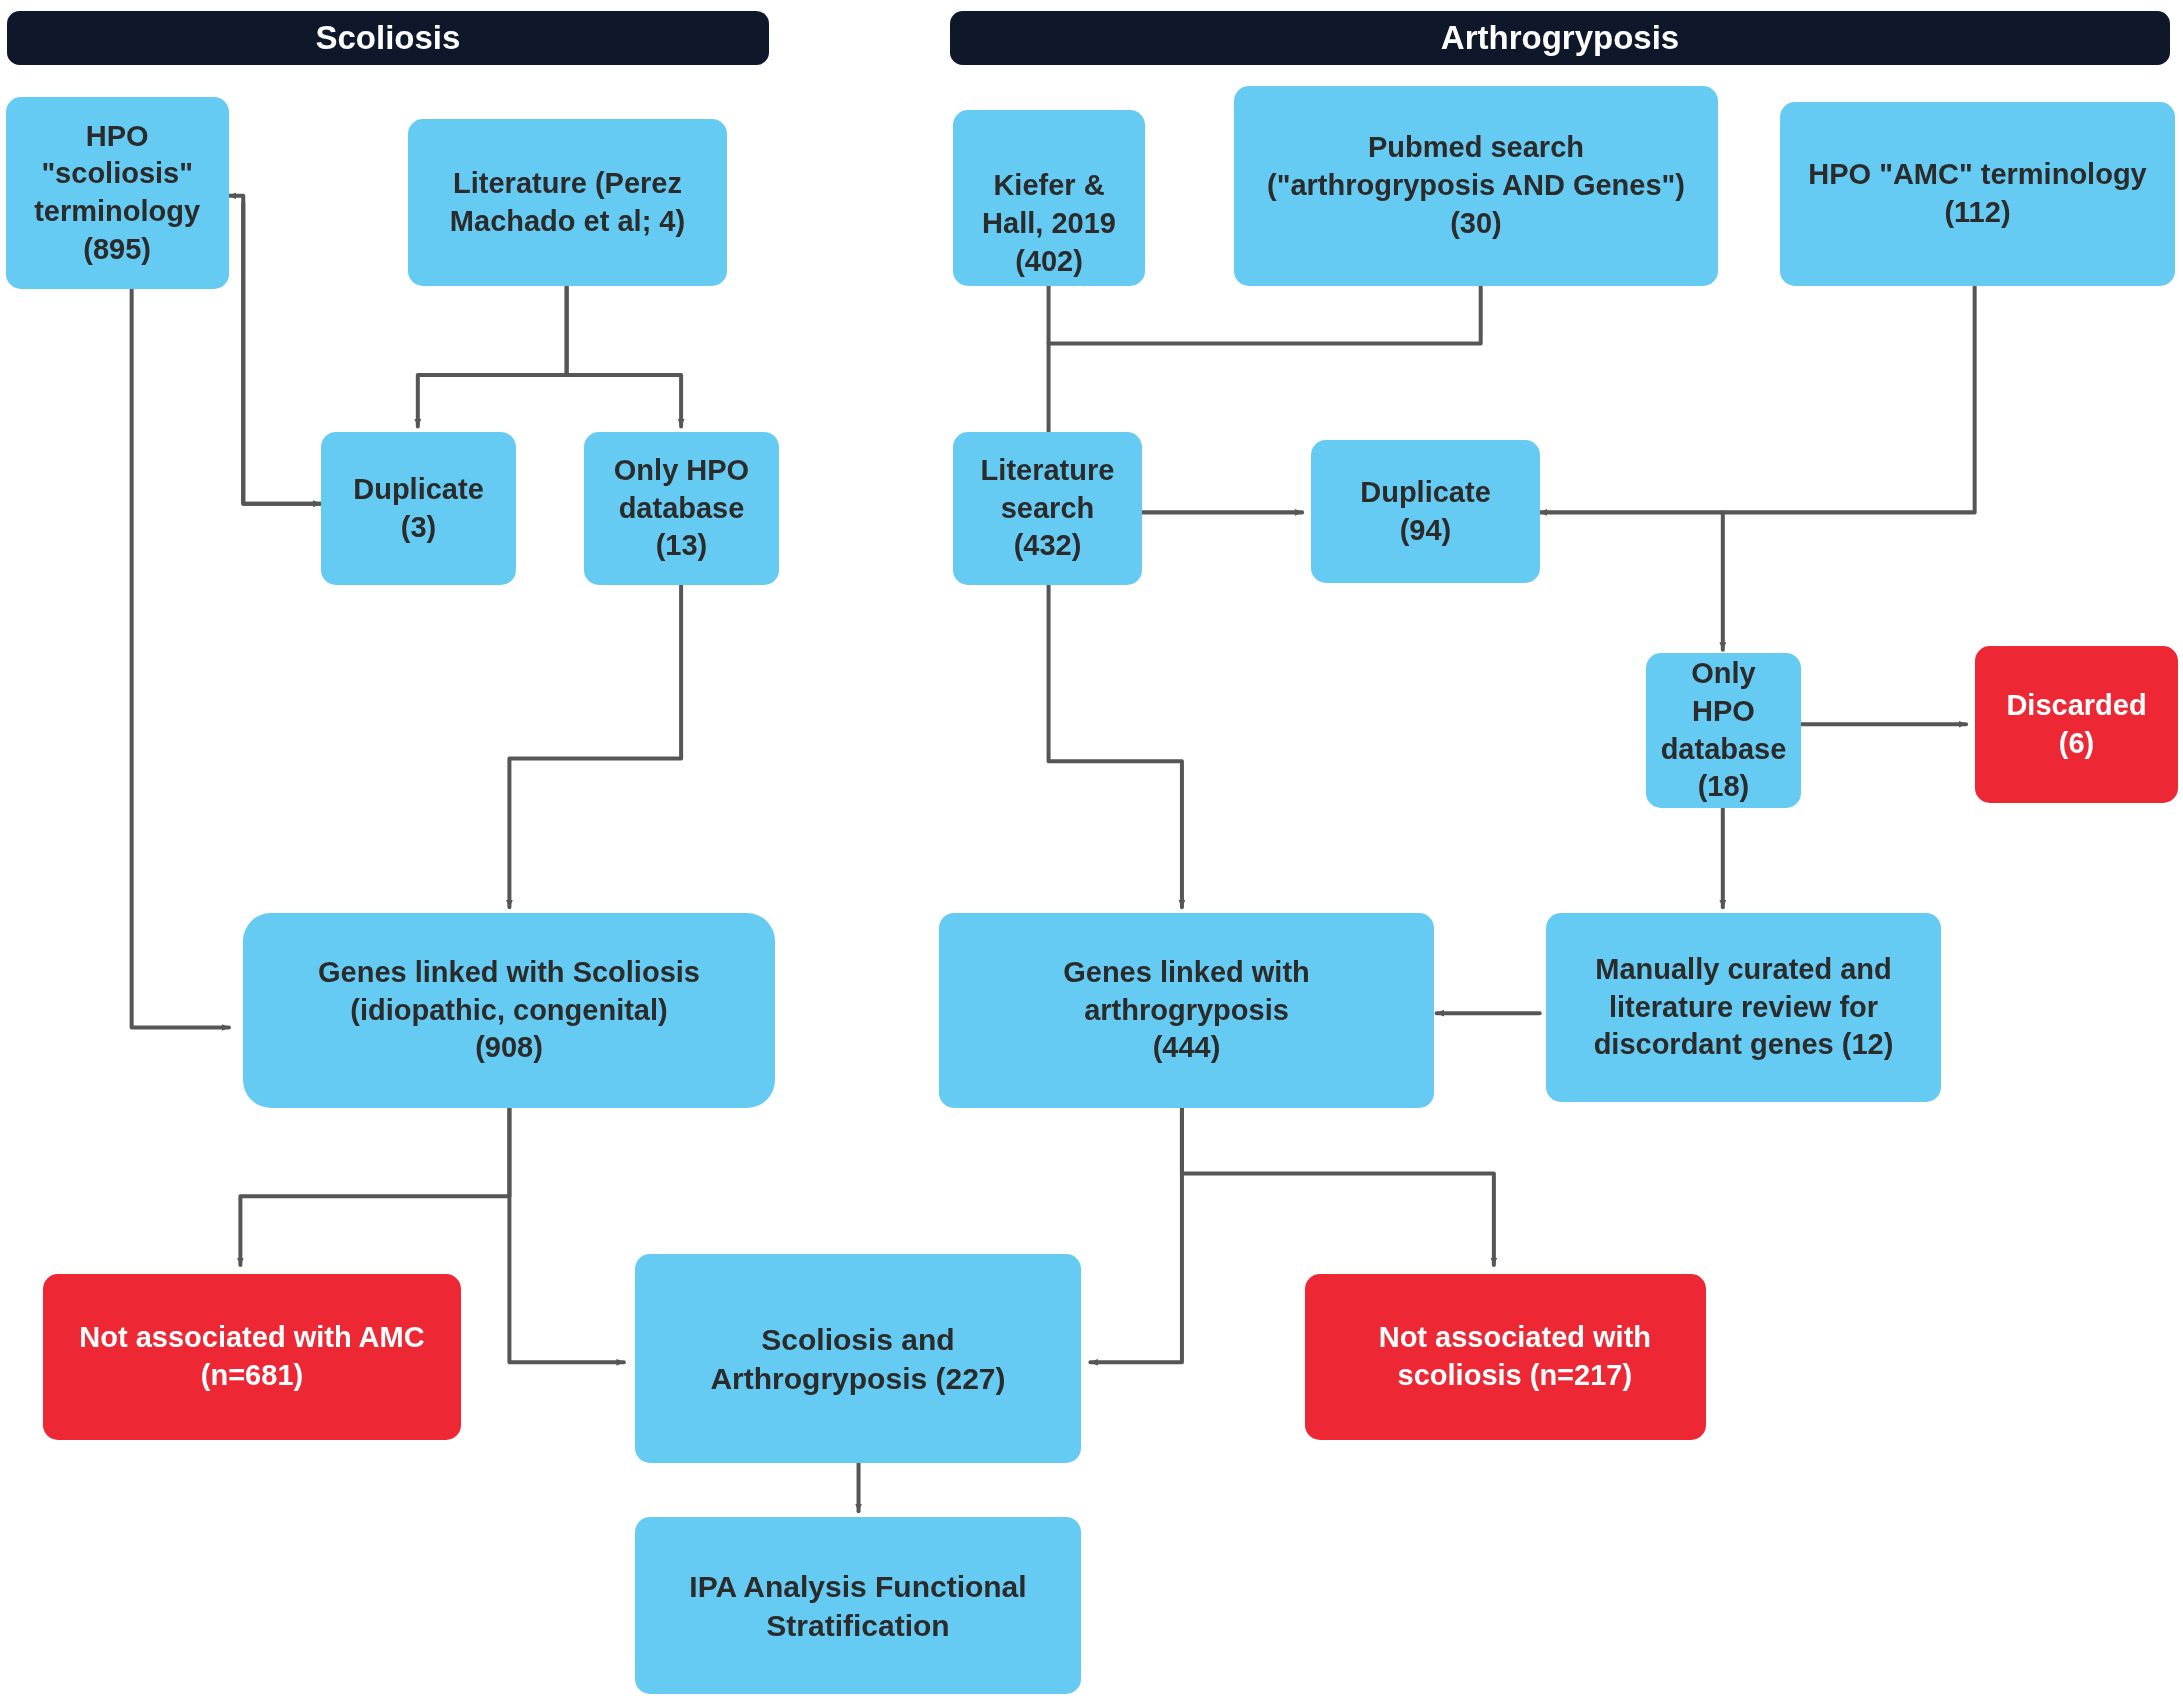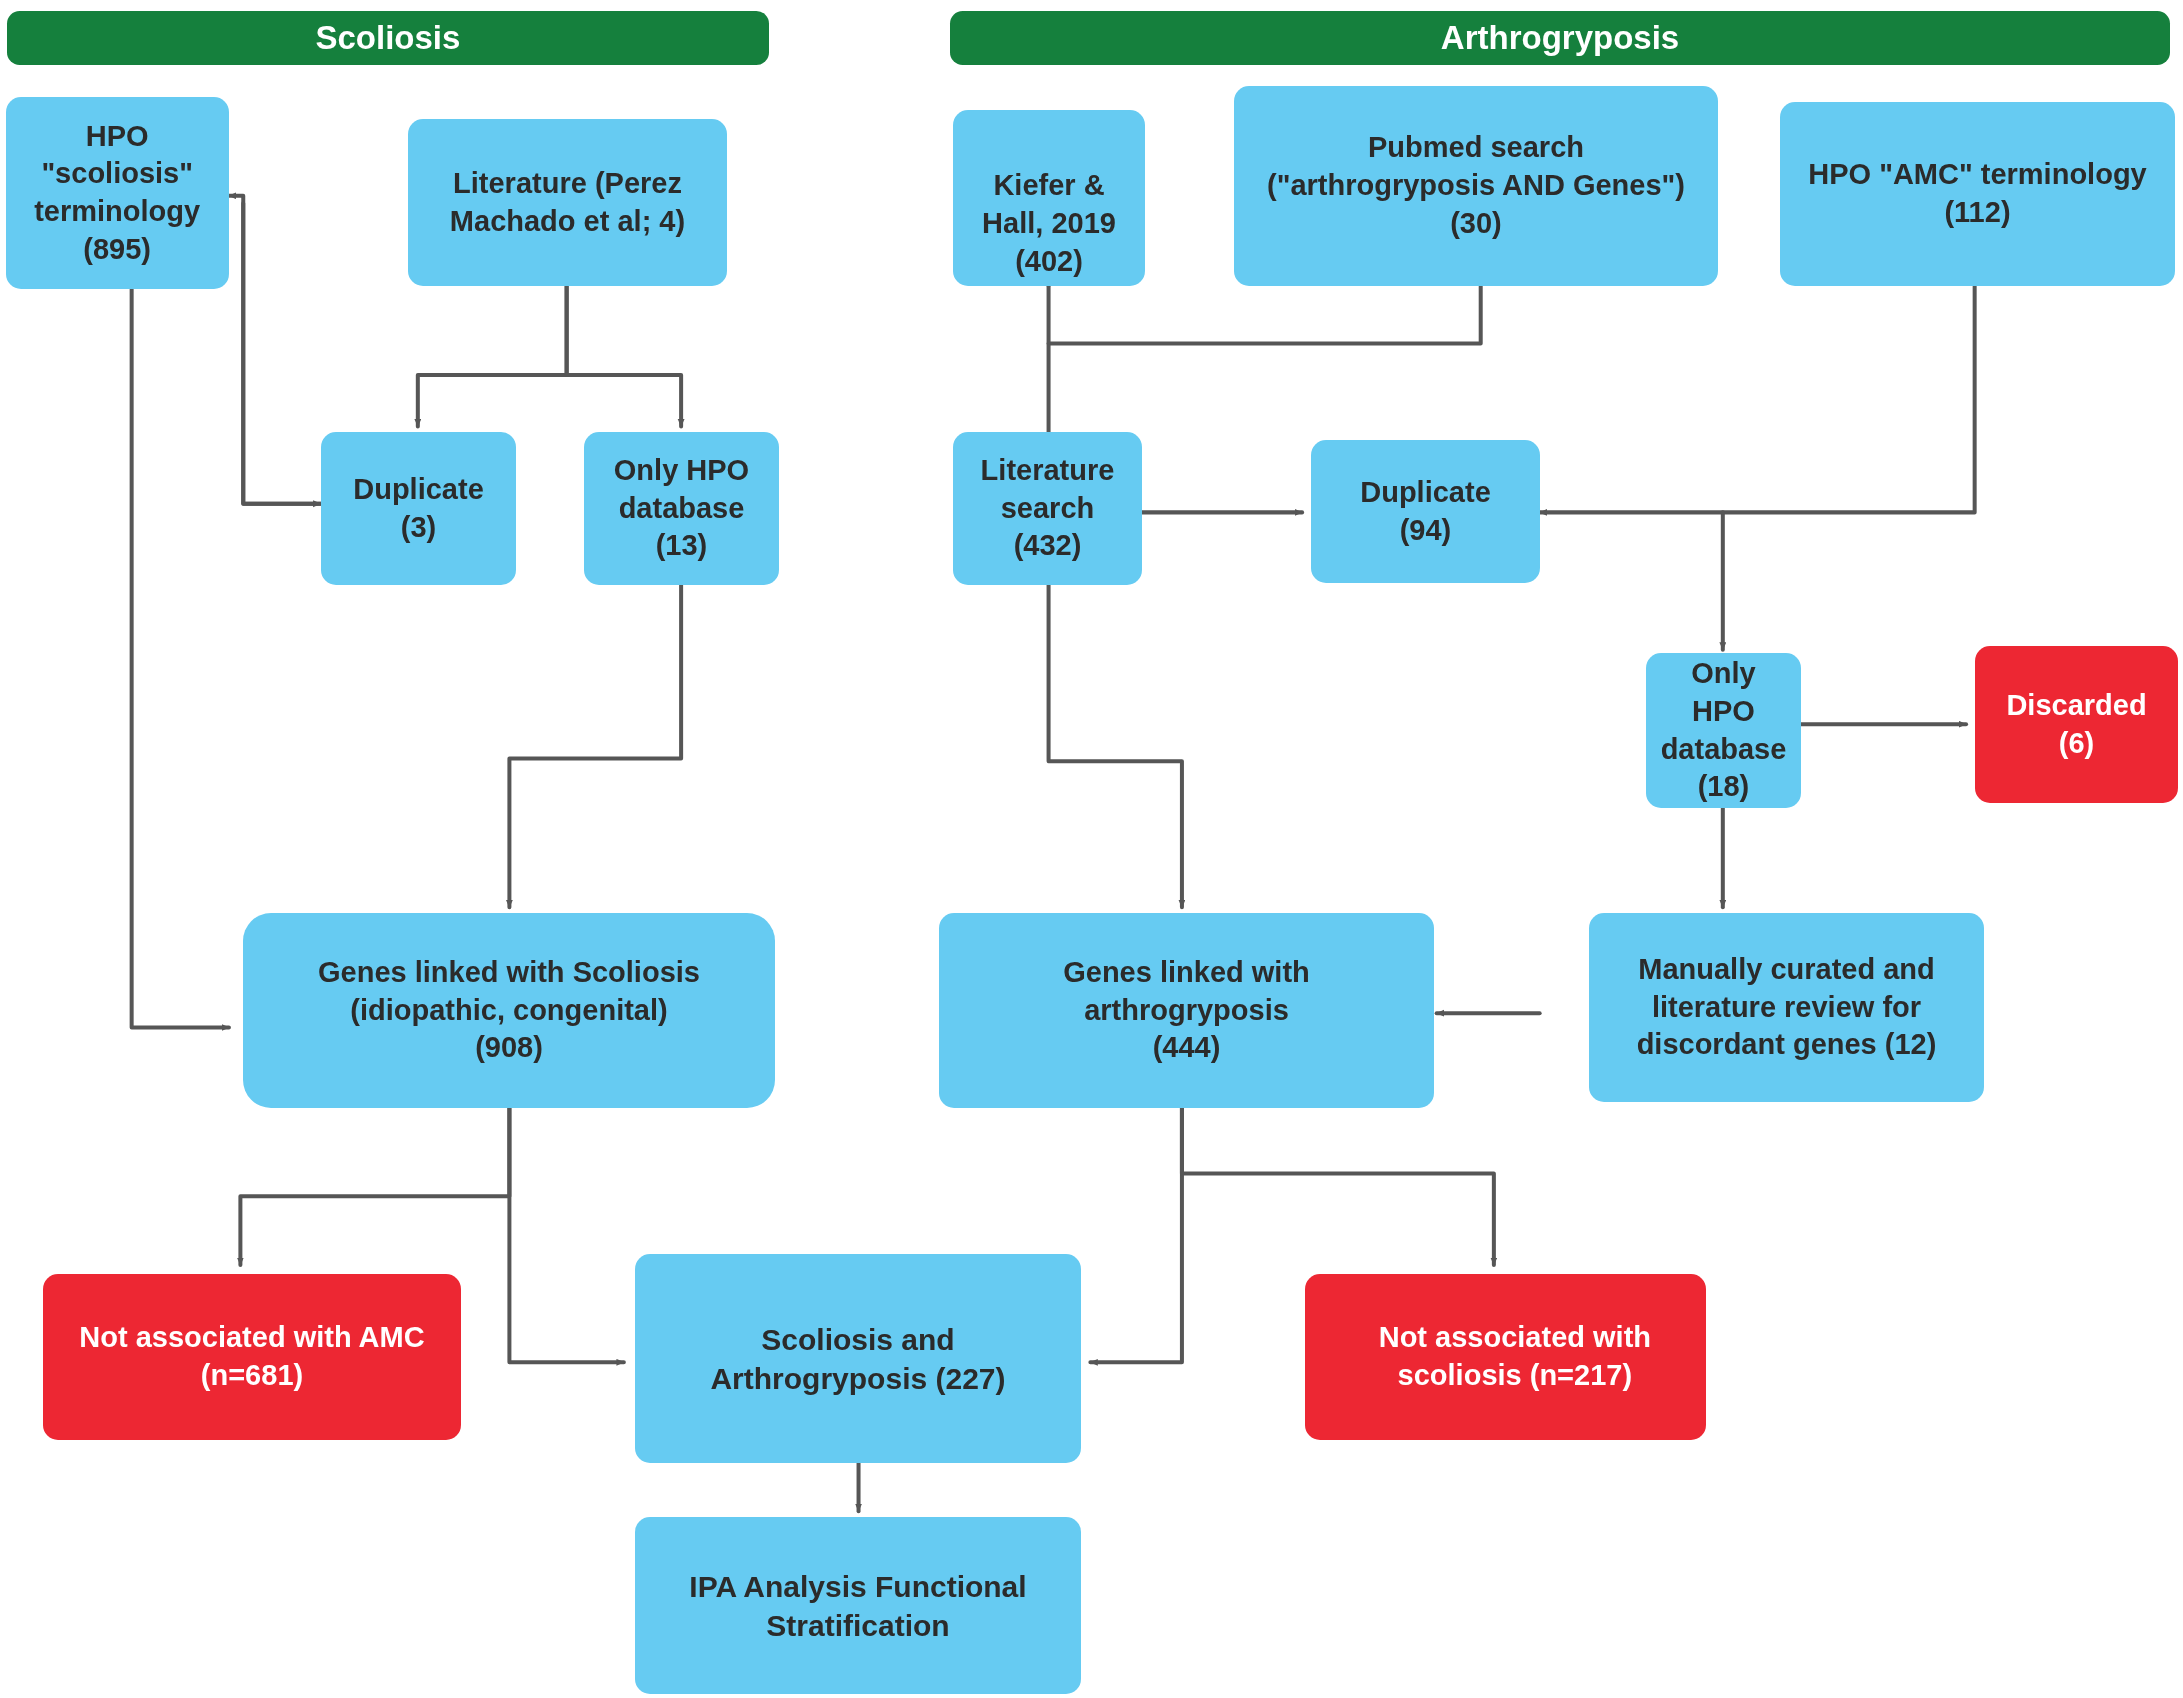--- a/index.html
+++ b/index.html
@@ -3,21 +3,21 @@
 <meta charset="utf-8">
 <style>
   html,body{margin:0;padding:0;background:#ffffff;}
   body{font-family:"Liberation Sans",sans-serif;}
   #stage{position:relative;width:2183px;height:1699px;background:#ffffff;overflow:hidden;}
   svg#wires{position:absolute;left:0;top:0;width:2183px;height:1699px;pointer-events:none;}
   .node{position:absolute;box-sizing:border-box;display:flex;align-items:center;justify-content:center;
         text-align:center;border-radius:15px;padding:5.7px 10.3px;line-height:1.30;}
   .blue{background:#66cbf2;color:#2b2b2b;}
   .red{background:#ed2733;color:#ffffff;}
-  .hdr{background:#15803d;color:#ffffff;border-radius:12.6px;font-weight:700;}
+  .hdr{background:#0f172a;color:#ffffff;border-radius:12.6px;font-weight:700;}
   .node span{display:block;width:100%;white-space:pre-line;font-weight:700;}
   .hdr span{font-weight:700;}
 </style>
 </head>
 <body>
 
 <div id="stage">
 
   <svg id="wires" viewBox="0 0 3814 2968" xmlns="http://www.w3.org/2000/svg">
     <defs>
@@ -148,21 +148,21 @@
     <span>Discarded
 (6)</span>
   </div>
 
   <div class="node blue" style="left:939px;top:913px;width:495px;height:195px;font-size:29px;">
     <span>Genes linked with
 arthrogryposis
 (444)</span>
   </div>
 
-  <div class="node blue" style="left:1546px;top:913px;width:395px;height:189px;font-size:29px;margin-left:43px;">
+  <div class="node blue" style="left:1546px;top:913px;width:395px;height:189px;font-size:29px;">
     <span>Manually curated and
 literature review for
 discordant genes (12)</span>
   </div>
 
   <div class="node red" style="left:1305px;top:1274px;width:401px;height:166px;font-size:29px;padding-left:29px;">
     <span>Not associated with
 scoliosis (n=217)</span>
   </div>
 

